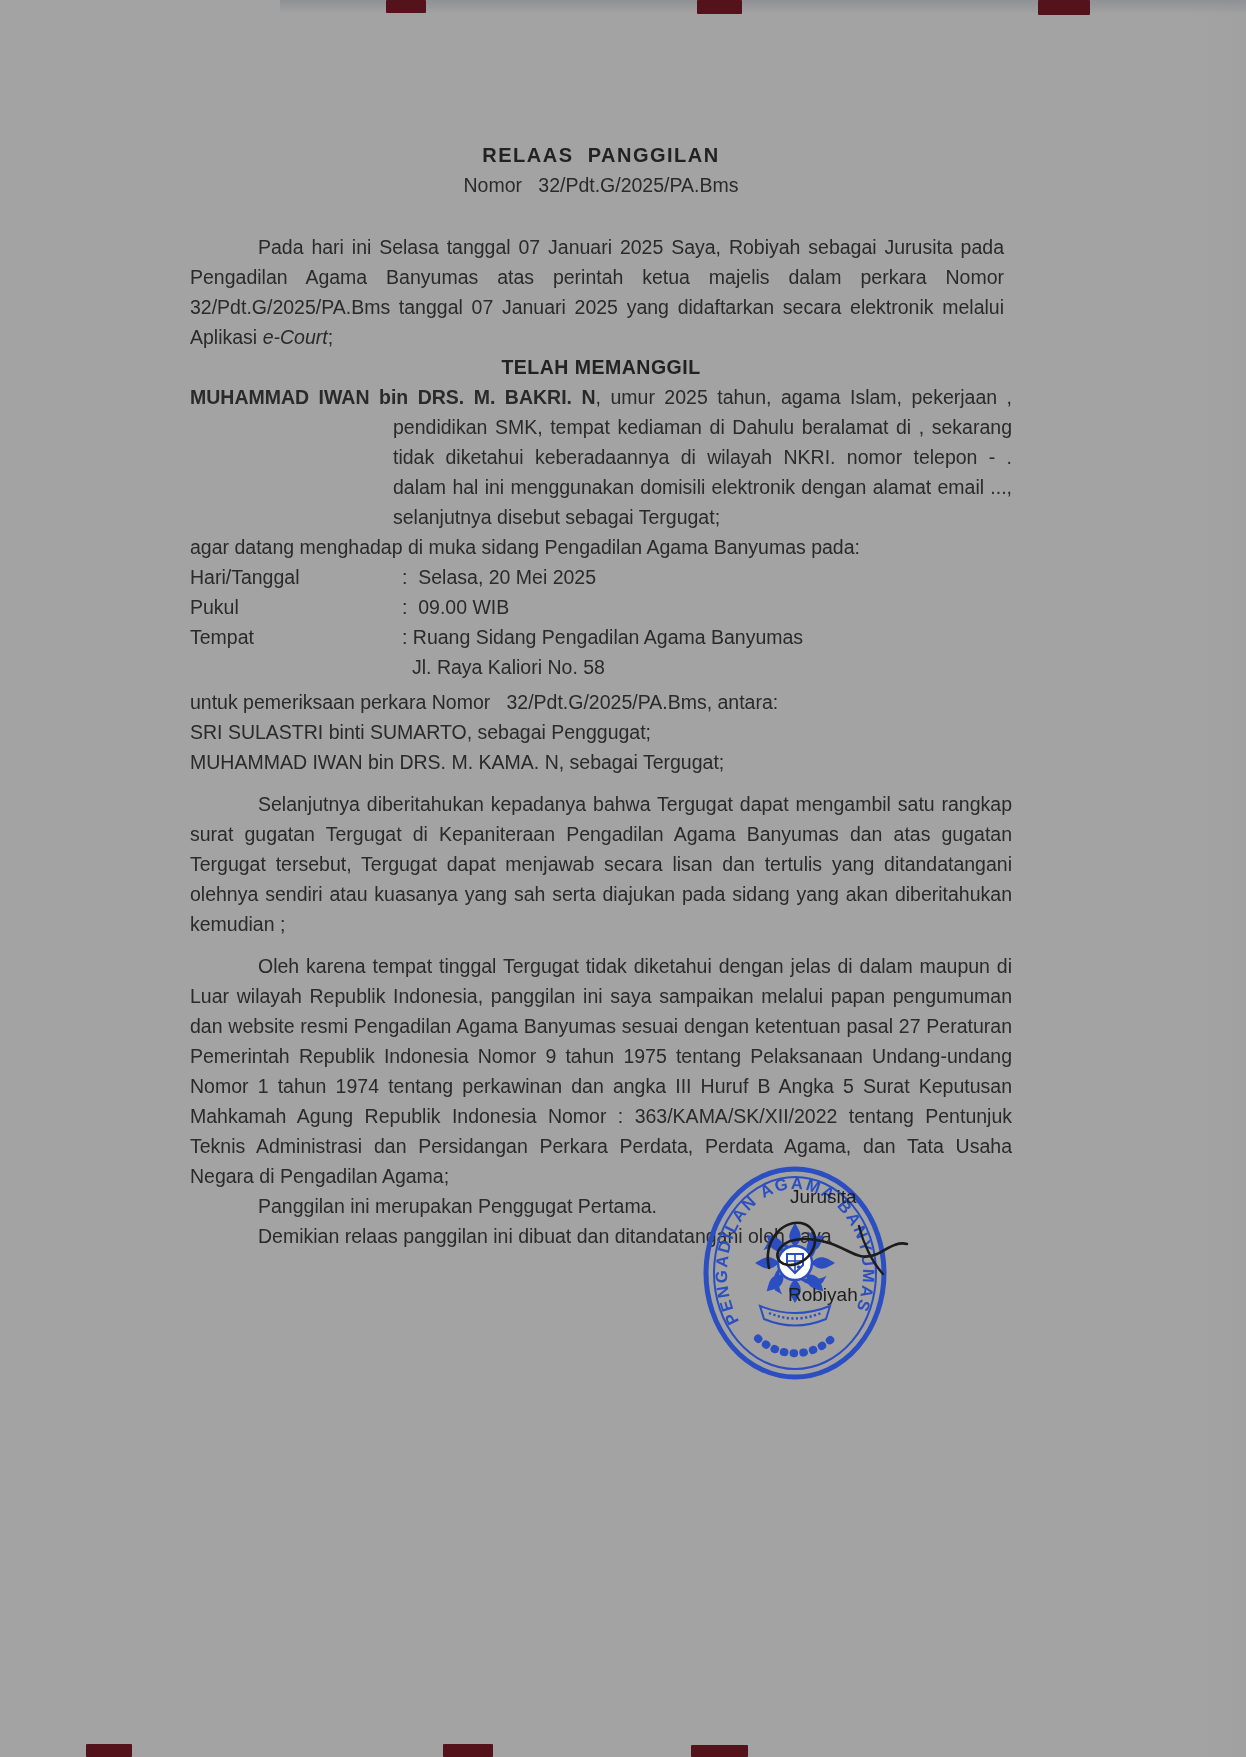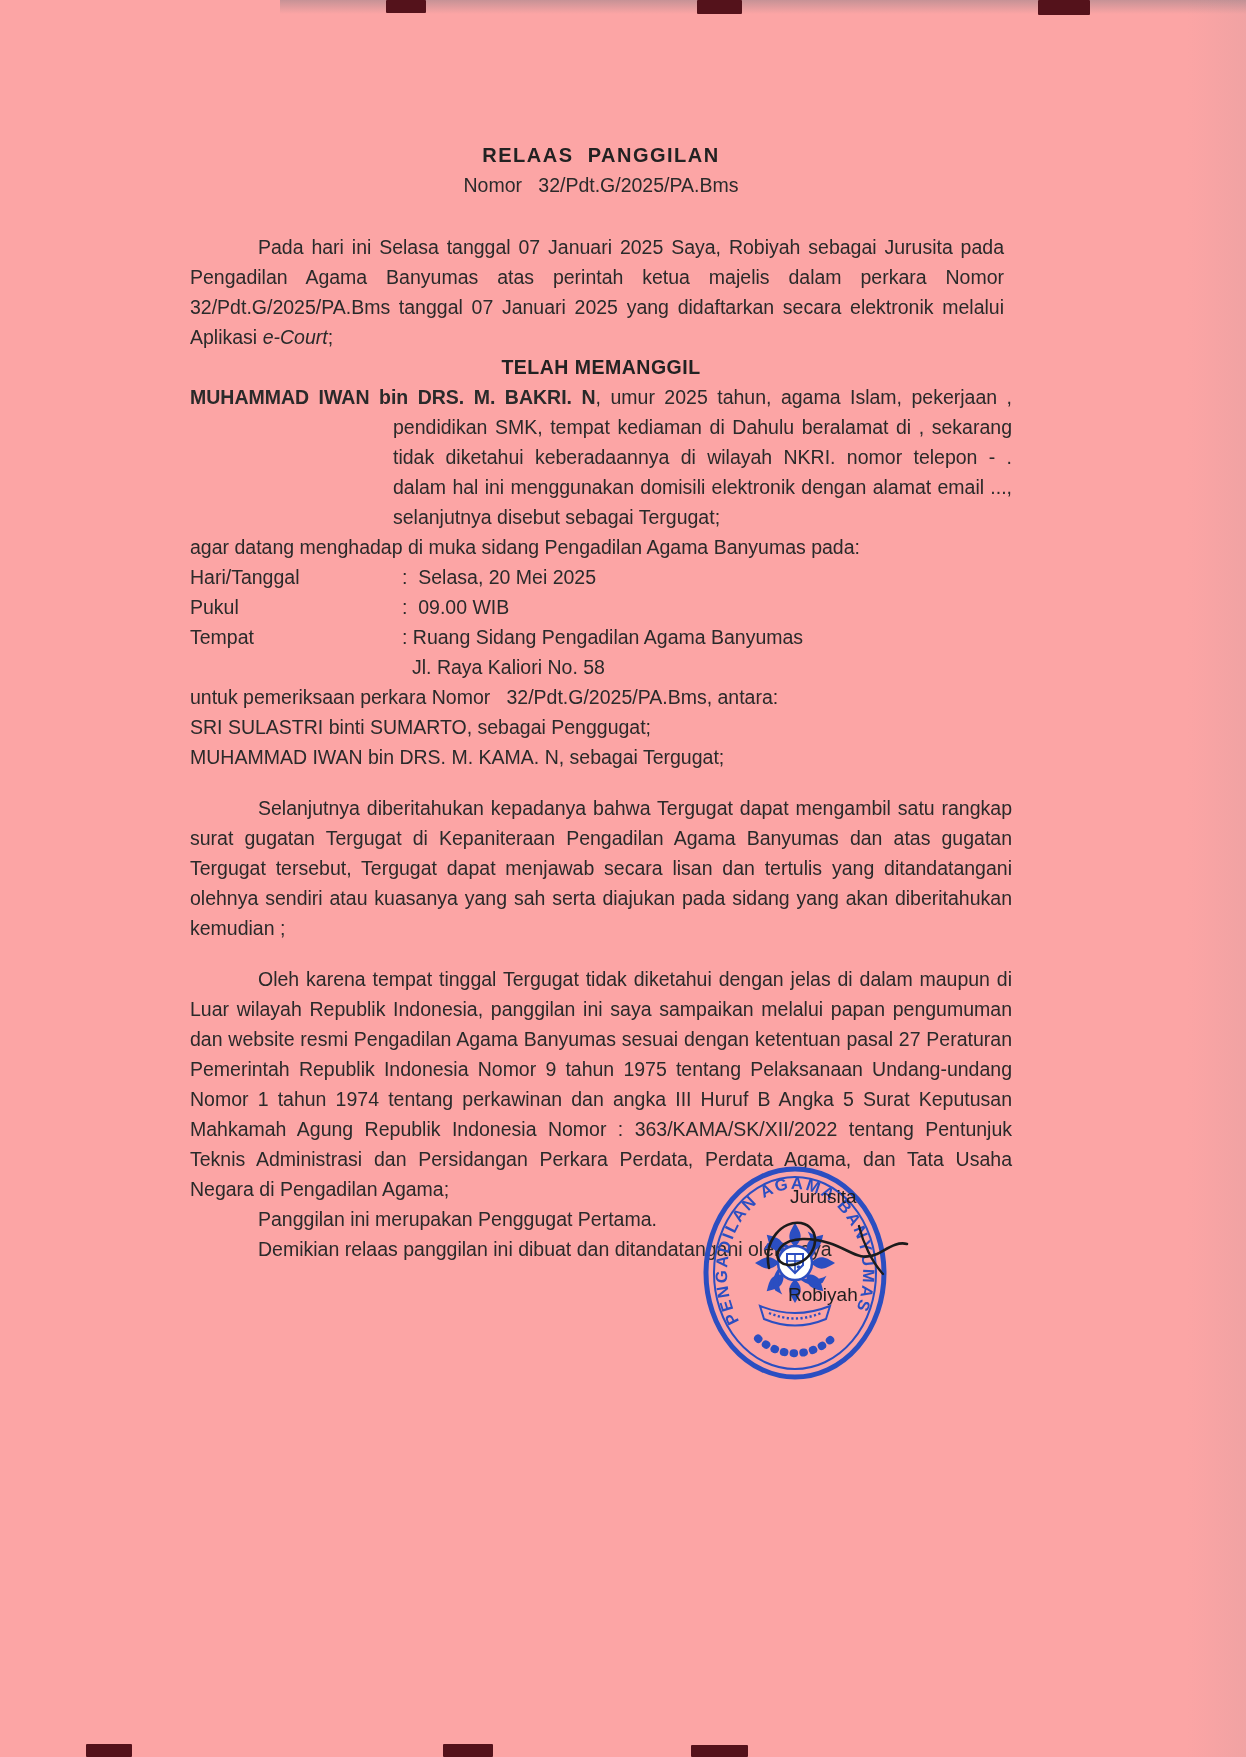--- a/index.html
+++ b/index.html
@@ -1,20 +1,20 @@
 <!DOCTYPE html>
 <html><head>
 <meta charset="utf-8">
 <style>
   html,body{margin:0;padding:0;background:#e8e8e8;}
   .page{
     position:relative;
     width:1246px;height:1757px;
     margin:0 auto;
-    background:#fca5a5;
+    background:#a3a3a3;
     overflow:hidden;
     font-family:"Liberation Sans","DejaVu Sans",sans-serif;
     color:#2a2a2a;
   }
   
   .top-shade{position:absolute;left:280px;top:0;width:966px;height:14px;
     background:linear-gradient(to bottom,rgba(110,115,125,.38),rgba(110,115,125,0));}
   .right-shade{position:absolute;right:0;top:0;width:60px;height:100%;
     background:linear-gradient(to left,rgba(140,140,145,.10),rgba(140,140,145,0));}
   .artifact{position:absolute;background:#54121b;border-radius:1px;}
@@ -41,22 +41,22 @@
   .nomor{margin:0;text-align:center;}
   .p-open{margin:32px 8px 0 0;text-indent:68px;}
   .h-memanggil{margin:0;text-align:center;font-weight:bold;letter-spacing:.5px;color:#222;}
   .p-defendant{margin:0;padding-left:203px;text-indent:-203px;}
   .p-plain{margin:0;}
   .sched-row{margin:0;}
   .sched-label{display:inline-block;width:212px;}
   .sched-value{}
   .addr2{margin:0;padding-left:222px;}
   .p-indent{margin:0;text-indent:68px;}
-  .mt3{margin-top:21px;}
-  .mt5{}
+  .mt3{margin-top:12px;}
+  .mt5{margin-top:5px;}
 
   
   .signature-area{position:absolute;left:695px;top:1158px;width:240px;height:240px;}
   .stamp-svg{position:absolute;left:5px;top:5px;width:190px;height:220px;z-index:1;}
   .sig-svg{position:absolute;left:60px;top:52px;width:160px;height:90px;z-index:3;}
   .sig-role{position:absolute;left:95px;top:28px;z-index:2;font-size:19px;color:#1d1d1d;}
   .sig-name{position:absolute;left:93px;top:126px;z-index:3;font-size:19px;color:#1d1d1d;}
 </style>
 </head>
 <body>

